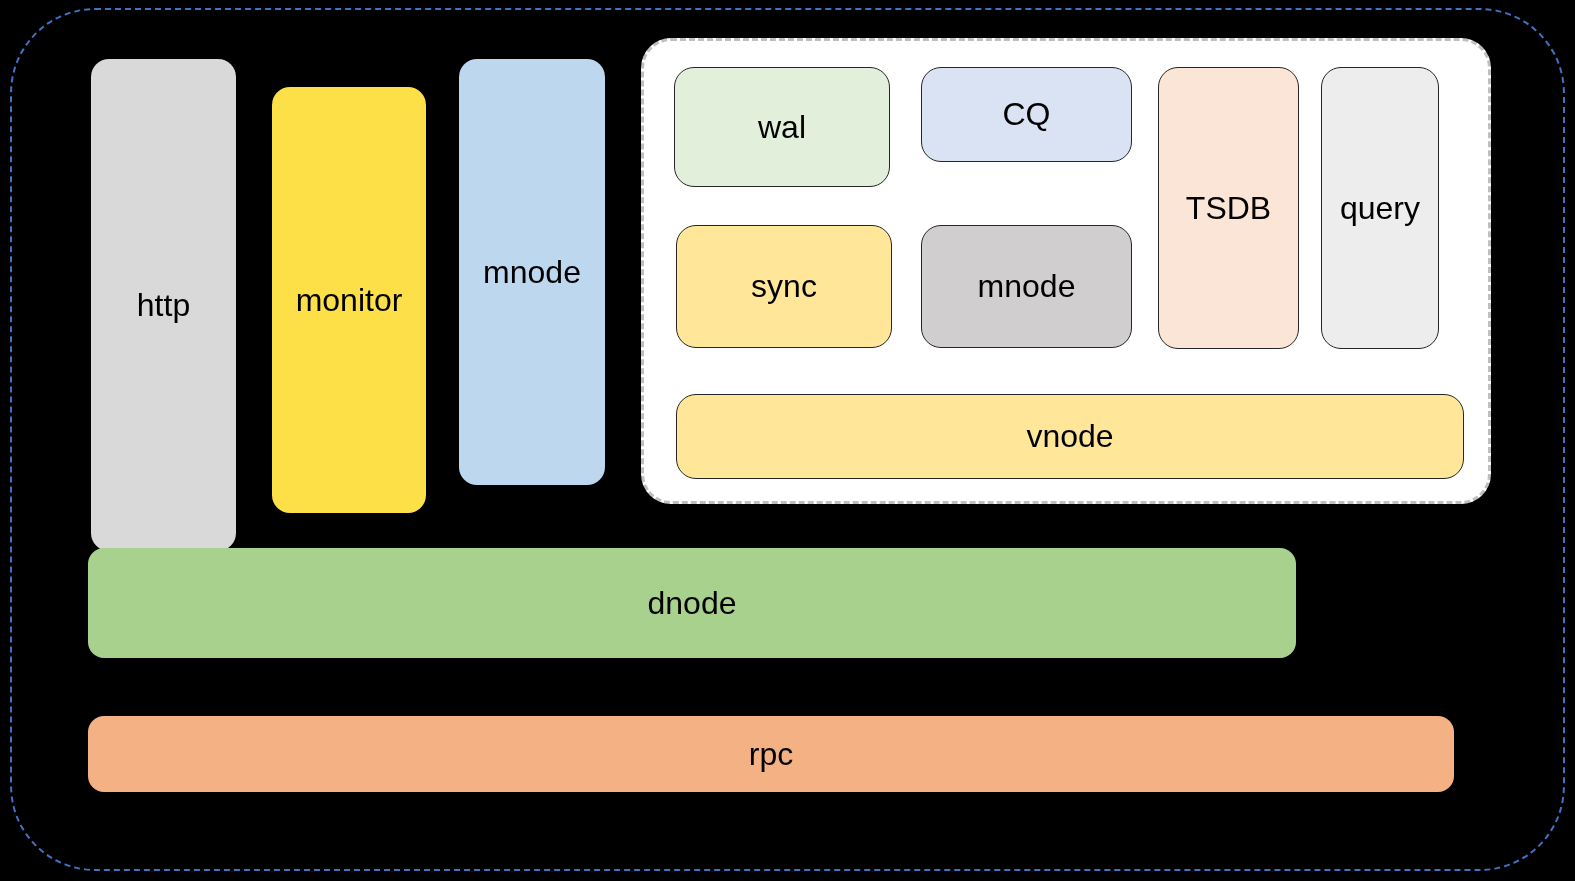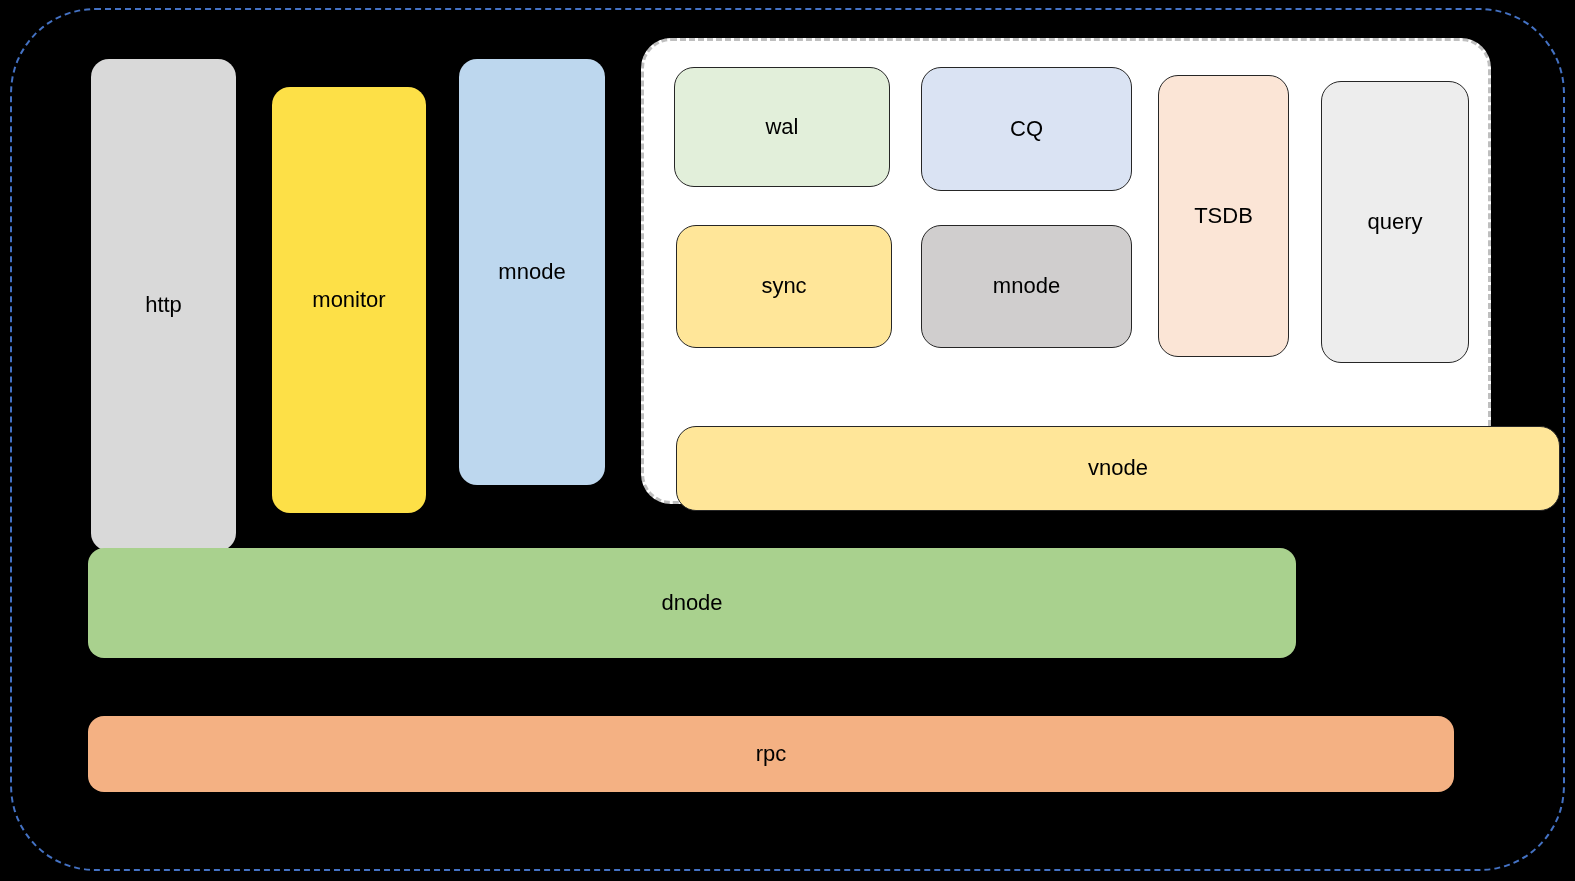--- a/index.html
+++ b/index.html
@@ -20,46 +20,46 @@
     left: 10px; top: 8px;
     width: 1555px; height: 863px;
     border: 2px dashed #4472c4;
     border-radius: 85px;
   }
   .box {
     position: absolute;
     display: flex;
     align-items: center;
     justify-content: center;
-    font-size: 22px;
+    font-size: 32px;
     line-height: 1.2;
     border-radius: 18px;
   }
   
   .col-http    { left: 91px;  top: 59px; width: 145px; height: 492px; }
   .col-monitor { left: 272px; top: 59px; width: 154px; height: 426px; }
   .col-mnode   { left: 459px; top: 59px; width: 146px; height: 426px; }
 
   
   .vnode-group {
     position: absolute;
     left: 641px; top: 38px;
     width: 850px; height: 466px;
     background: #ffffff;
     border: 3px dashed rgba(0,0,0,0.25);
     border-radius: 30px;
   }
   .inner { border: 1.5px solid #262626; border-radius: 20px; }
   .m-wal    { left: 30px;  top: 26px;  width: 216px; height: 120px; }
-  .m-cq     { left: 277px; top: 26px;  width: 211px; height: 124px; }
+  .m-cq     { left: 277px; top: 26px;  width: 211px; height: 95px; }
   .m-sync   { left: 32px;  top: 184px; width: 216px; height: 123px; }
   .m-events { left: 277px; top: 184px; width: 211px; height: 123px; }
-  .m-tsdb   { left: 514px; top: 34px;  width: 131px; height: 282px; }
-  .m-query  { left: 677px; top: 40px;  width: 148px; height: 282px; }
-  .m-vnode  { left: 32px;  top: 353px; width: 884px; height: 85px; margin-top: 32px; }
+  .m-tsdb   { left: 514px; top: 26px;  width: 141px; height: 282px; }
+  .m-query  { left: 677px; top: 26px;  width: 118px; height: 282px; }
+  .m-vnode  { left: 32px;  top: 353px; width: 788px; height: 85px; }
 
   
   .layer-dnode { left: 88px; top: 548px; width: 1208px; height: 110px; border-radius: 16px; }
   .layer-rpc   { left: 88px; top: 716px; width: 1366px; height: 76px; border-radius: 16px; }
 </style>
 </head>
 <body>
 
 <div class="stage">
 

